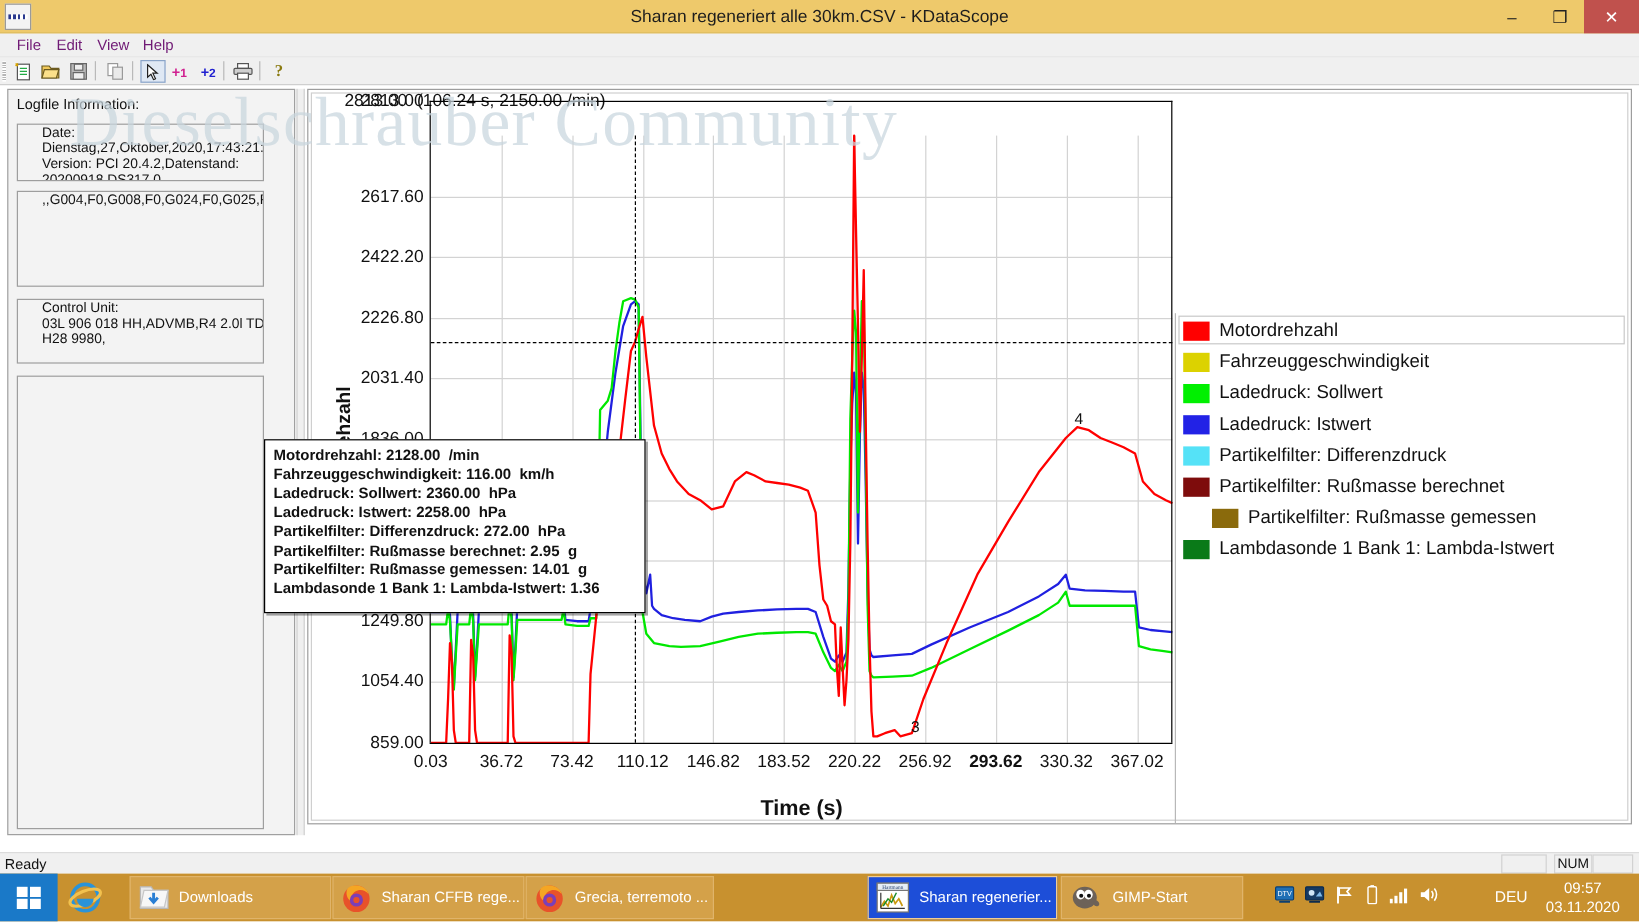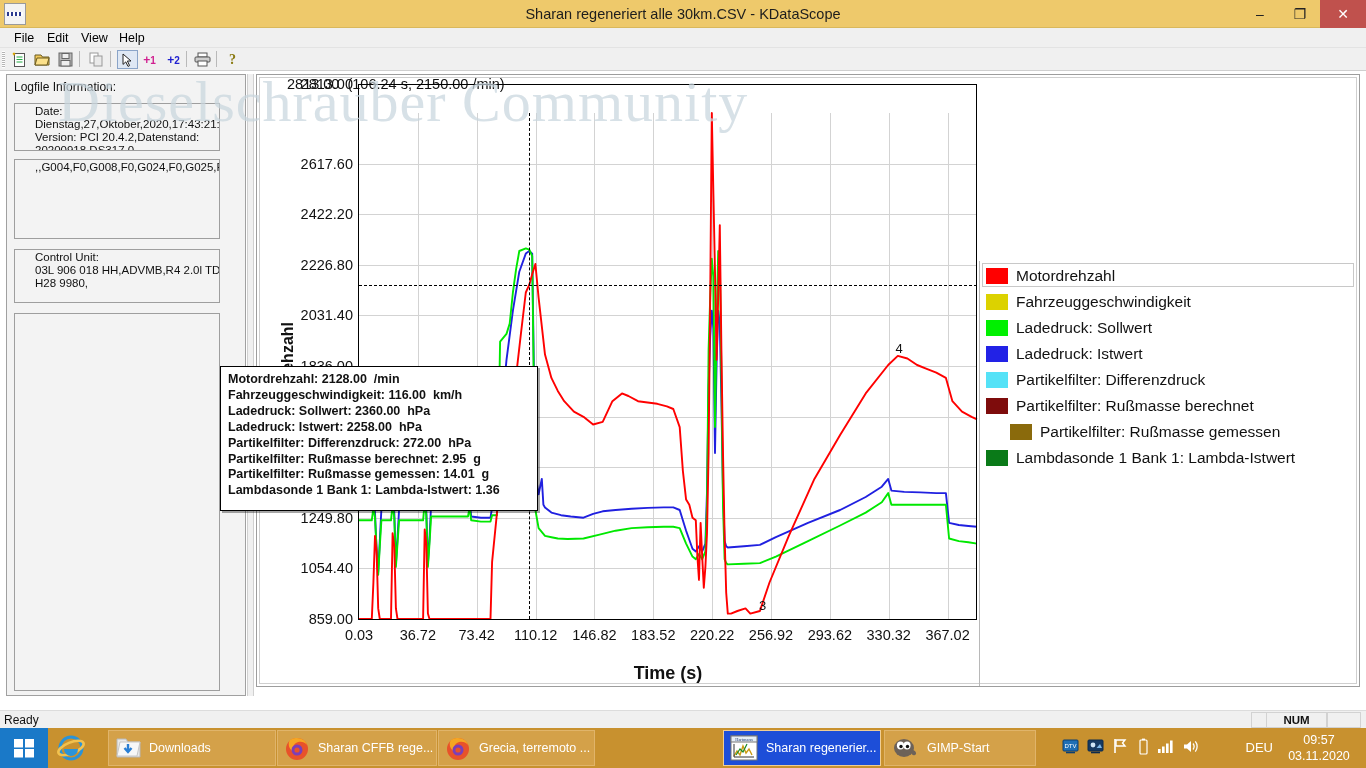--- a/index.html
+++ b/index.html
@@ -40,21 +40,21 @@
   #btn-max { right: 46px; }
   #btn-close { right: 0; width: 46px; background: #c0514d; color: #fff; }
 
   
   #menubar {
     position: absolute; left: 0; top: 28px; width: 1366px; height: 20px;
     background: #f0f0f0; border-bottom: 1px solid #e3e3e3;
   }
   #menubar .mi {
     position: absolute; top: 0; height: 20px; line-height: 20px;
-    font-size: 12.5px; color: #000000; padding: 0 7px;
+    font-size: 12.5px; color: #701a75; padding: 0 7px;
   }
 
   
   #toolbar {
     position: absolute; left: 0; top: 48px; width: 1366px; height: 23px;
     background: #f0f0f0; border-bottom: 1px solid #cfcfcf;
   }
   #toolbar .grip {
     position:absolute; left:2px; top:3px; width:3px; height:17px;
     background: repeating-linear-gradient(180deg,#fff 0 1px,#b5b5b5 1px 2px);
@@ -167,21 +167,21 @@
   
   #statusbar {
     position: absolute; left: 0; top: 710px; width: 1366px; height: 18px;
     background: #f0f0f0; border-top: 1px solid #dcdcdc;
   }
   #status-text { position: absolute; left: 4px; top: 2px; font-size: 12px; color: #111; }
   .sbcell { position: absolute; top: 1px; height: 16px; border: 1px solid #d2d2d2;
     background: #f0f0f0; font-size: 11.5px; color: #111;
     display: flex; align-items: center; justify-content: center; }
   #sb-1 { right: 77px; width: 38px; }
-  #sb-2 { right: 39px; width: 61px; font-weight: bold; }
+  #sb-2 { right: 39px; width: 32px; }
   #sb-3 { right: 5px; width: 34px; }
 
   
   #taskbar {
     position: absolute; left: 0; top: 728px; width: 1366px; height: 40px;
     background: #c8912f;
   }
   #startbtn { position: absolute; left: 0; top: 0; width: 48px; height: 40px;
     background: #1a79c8; display: flex; align-items: center; justify-content: center; }
   .winlogo { width: 20px; height: 19px;
@@ -329,21 +329,21 @@
         </div>
       <div id="xticks">
           <div class="xtick" style="left: 59px; top: 549px;">0.03</div>
           <div class="xtick" style="left: 117.857px; top: 549px;">36.72</div>
           <div class="xtick" style="left: 176.714px; top: 549px;">73.42</div>
           <div class="xtick" style="left: 235.571px; top: 549px;">110.12</div>
           <div class="xtick" style="left: 294.429px; top: 549px;">146.82</div>
           <div class="xtick" style="left: 353.286px; top: 549px;">183.52</div>
           <div class="xtick" style="left: 412.143px; top: 549px;">220.22</div>
           <div class="xtick" style="left: 471px; top: 549px;">256.92</div>
-          <div class="xtick" style="left: 529.857px; top: 549px;">293.62</div>
+          <div class="xtick" style="left: 529.857px; top: 549px; font-weight: bold;">293.62</div>
           <div class="xtick" style="left: 588.714px; top: 549px;">330.32</div>
           <div class="xtick" style="left: 647.571px; top: 549px;">367.02</div>
         </div>
 
       <div id="plot">
         <div id="grid">
             <div class="gridv" style="left: 59px;"></div>
             <div class="gridv" style="left: 118px;"></div>
             <div class="gridv" style="left: 177px;"></div>
             <div class="gridv" style="left: 235px;"></div>

